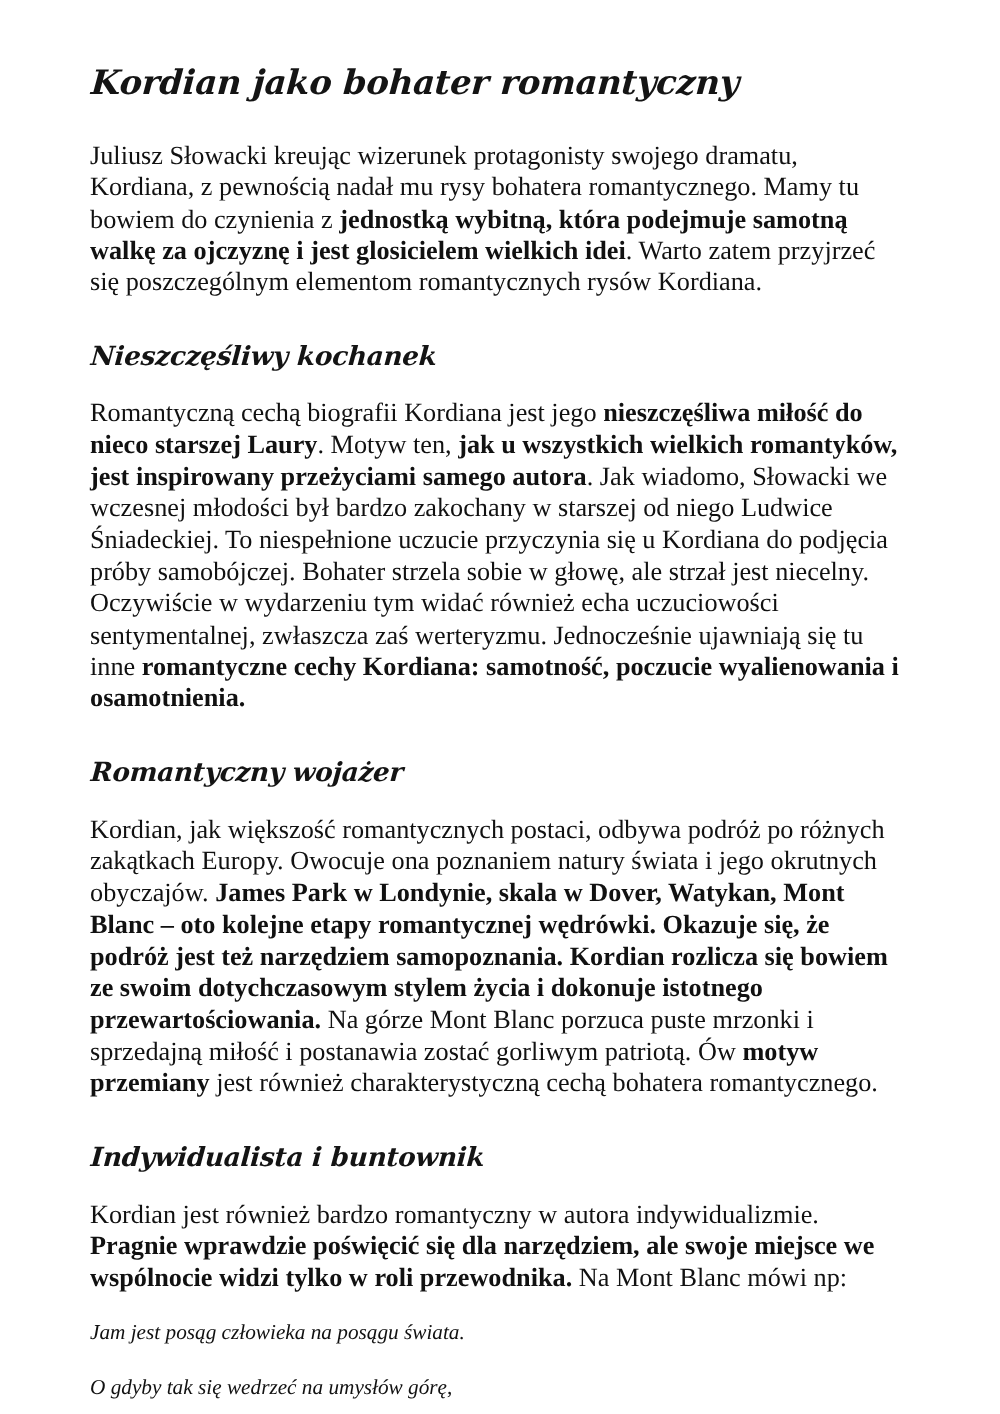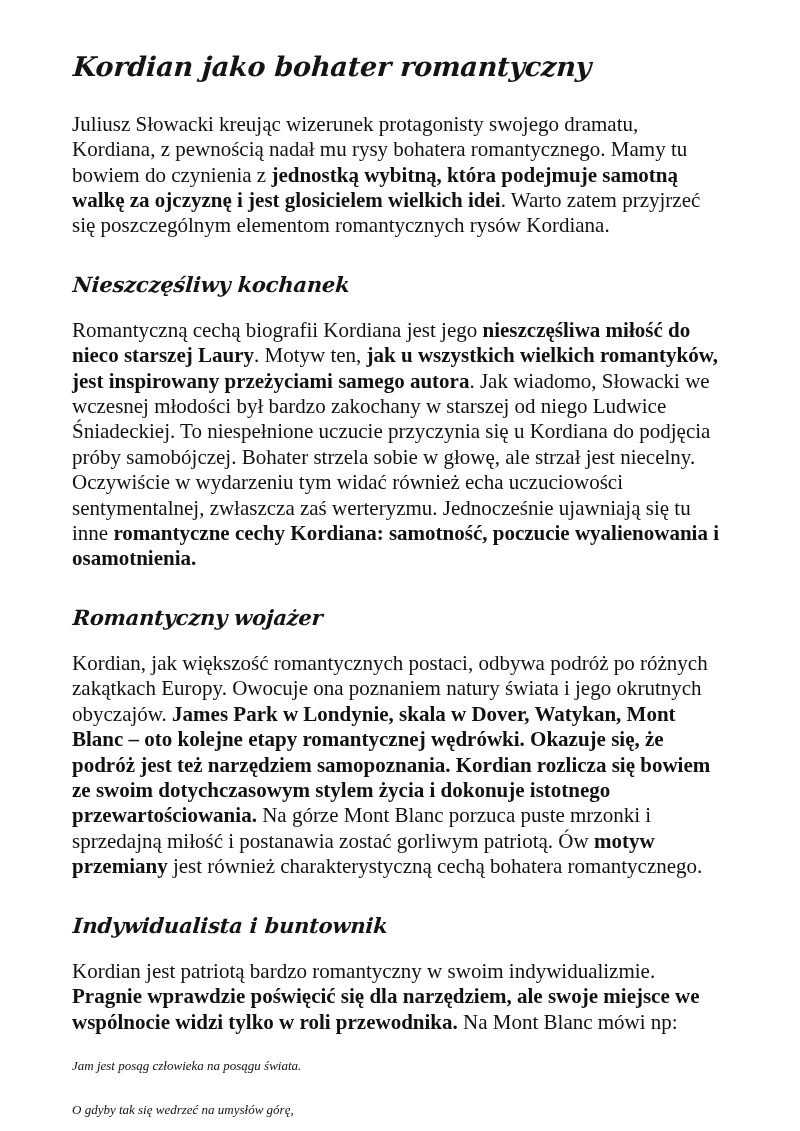--- a/index.html
+++ b/index.html
@@ -58,21 +58,21 @@
     text-align: left;
     hyphens: none;
   }
   .body-par b {
     font-weight: 700;
   }
 
   
   .quote-line {
     font-family: "Liberation Serif", "DejaVu Serif", serif;
-    font-size: 13px;
+    font-size: 17px;
     font-style: italic;
     line-height: 22px;
     color: #111111;
     margin: 0 0 22px 0;
   }
   .quote-block {
     margin-top: 20px;
   }
 </style>
 </head>
@@ -95,21 +95,21 @@
 
     <h2 class="section-heading">Romantyczny wojażer</h2>
 
     <p class="body-par">
       <span>Kordian, jak większość romantycznych postaci, odbywa podróż po różnych zakątkach Europy. Owocuje ona poznaniem natury świata i jego okrutnych obyczajów. </span><b>James Park w Londynie, skala w Dover, Watykan, Mont Blanc – oto kolejne etapy romantycznej wędrówki. Okazuje się, że podróż jest też narzędziem samopoznania. Kordian rozlicza się bowiem ze swoim dotychczasowym stylem życia i dokonuje istotnego przewartościowania.</b><span> Na górze Mont Blanc porzuca puste mrzonki i sprzedajną miłość i postanawia zostać gorliwym patriotą. Ów </span><b>motyw przemiany</b><span> jest również charakterystyczną cechą bohatera romantycznego.</span>
     </p>
 
     <h2 class="section-heading">Indywidualista i buntownik</h2>
 
     <p class="body-par">
-      <span>Kordian jest patriotą bardzo romantyczny w swoim indywidualizmie. </span><b>Pragnie wprawdzie poświęcić się dla narzędziem, ale swoje miejsce we wspólnocie widzi tylko w roli przewodnika.</b><span> Na Mont Blanc mówi np:</span>
+      <span>Kordian jest również bardzo romantyczny w autora indywidualizmie. </span><b>Pragnie wprawdzie poświęcić się dla narzędziem, ale swoje miejsce we wspólnocie widzi tylko w roli przewodnika.</b><span> Na Mont Blanc mówi np:</span>
     </p>
 
     <div class="quote-block">
       <p class="quote-line">Jam jest posąg człowieka na posągu świata.</p>
       <p class="quote-line">O gdyby tak się wedrzeć na umysłów górę,</p>
       <p class="quote-line">Gdyby stanąć na ludzkich głowę piramidzie.</p>
     </div>
 
   </div>
 </div>

